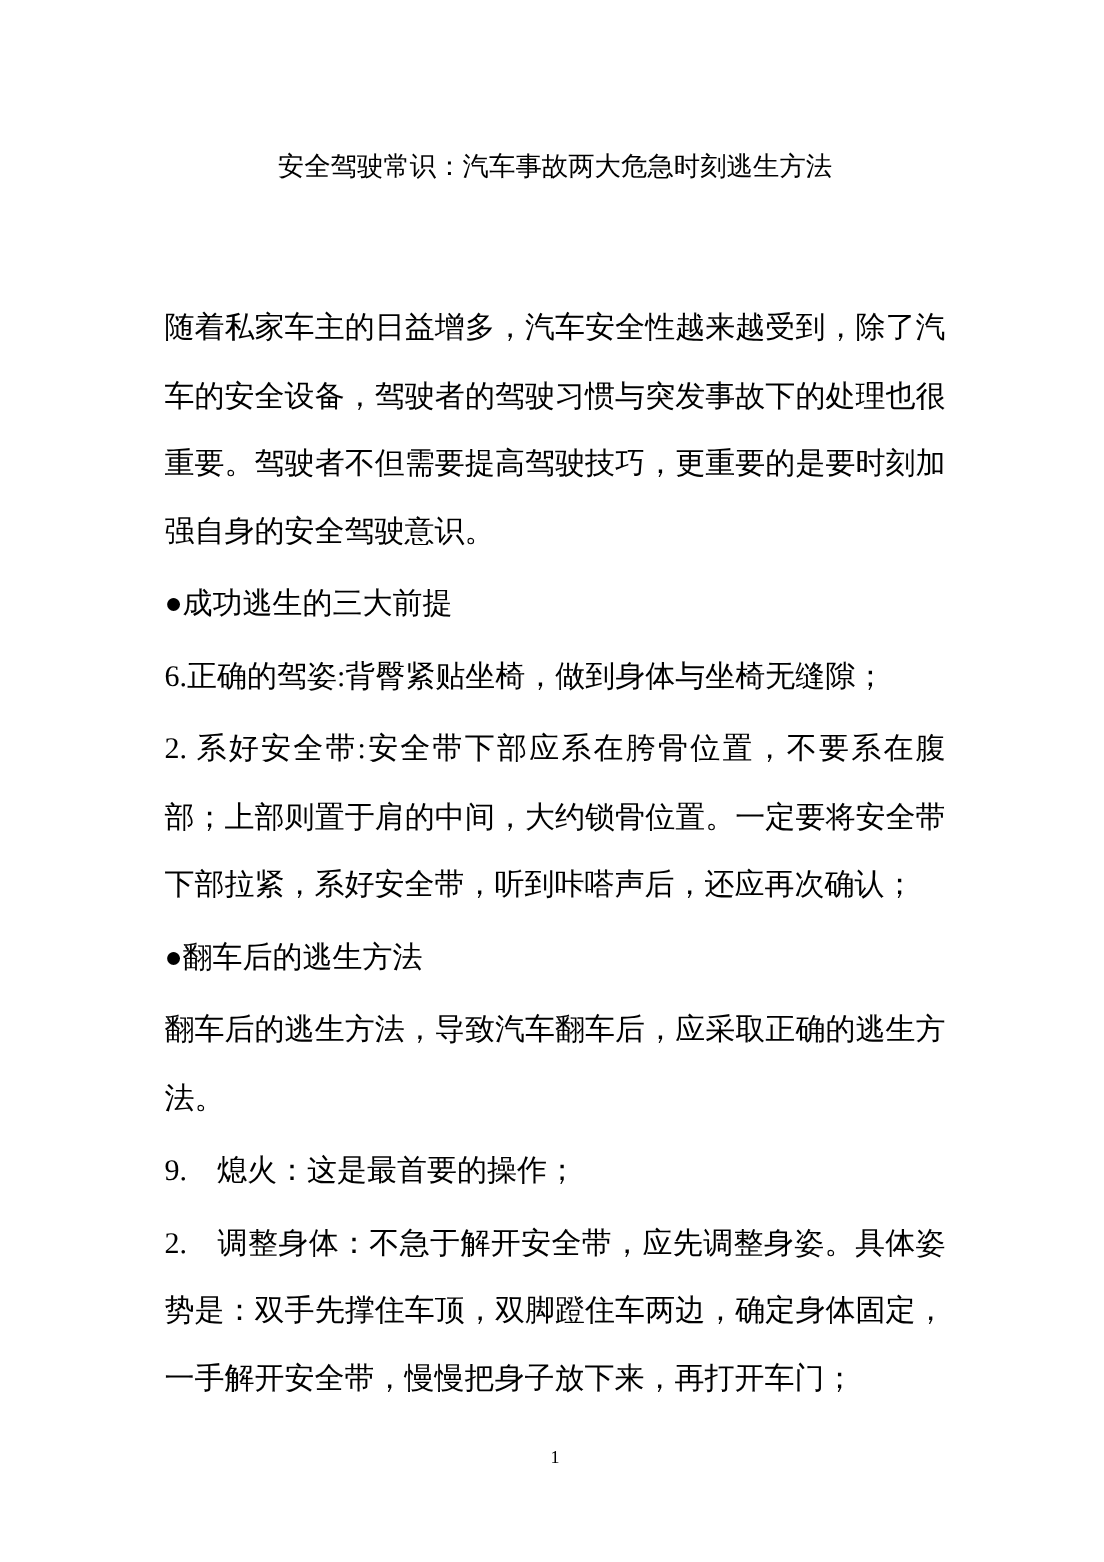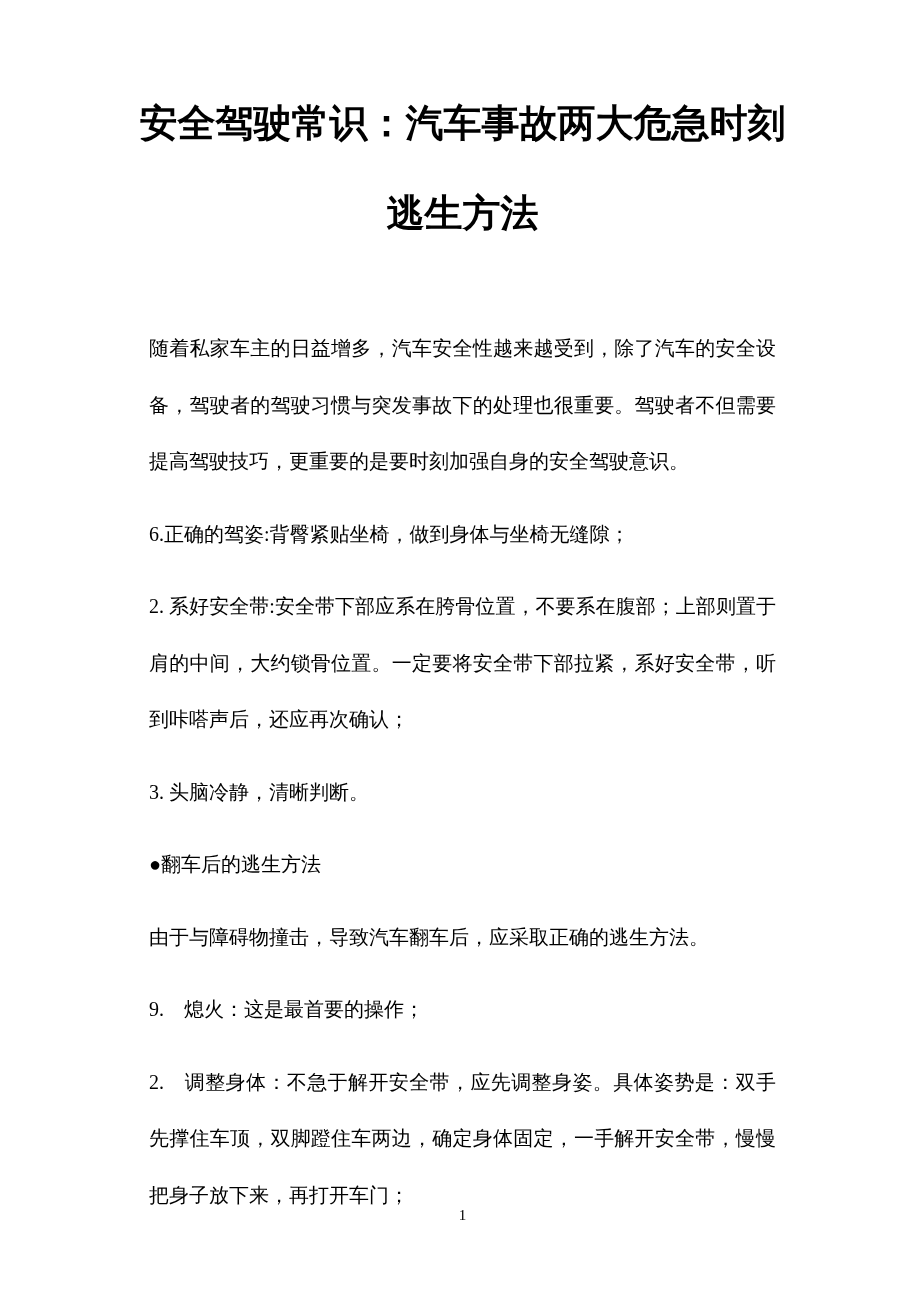--- a/index.html
+++ b/index.html
@@ -12,33 +12,33 @@
     width: 920px;
     height: 1302px;
     background: #ffffff;
     box-sizing: border-box;
     padding: 78px 128px 0 133px;
     font-family: "Liberation Serif", "DejaVu Serif", serif;
     color: #000000;
     overflow: hidden;
   }
   .doc-title {
-    margin: 0;
-    font-size: 38px;
+    margin: 16px;
+    font-size: 22px;
     line-height: 90px;
-    font-weight: bold;
+    font-weight: normal;
     text-align: center;
     letter-spacing: 0;
   }
   .doc-body {
     margin-top: 62px;
   }
   .block {
-    margin: 16px;
-    font-size: 20px;
+    margin: 4px;
+    font-size: 25px;
     line-height: 56.5px;
     text-align: justify;
     word-break: break-all;
   }
   .page-footer {
     position: absolute;
     top: 1204px;
     left: 133px;
     width: 659px;
     text-align: center;
@@ -50,30 +50,30 @@
 </head>
 <body>
 
 <div class="page">
 
   <h1 class="doc-title">安全驾驶常识：汽车事故两大危急时刻逃生方法</h1>
 
   <div class="doc-body">
     <p class="block">随着私家车主的日益增多，汽车安全性越来越受到，除了汽车的安全设备，驾驶者的驾驶习惯与突发事故下的处理也很重要。驾驶者不但需要提高驾驶技巧，更重要的是要时刻加强自身的安全驾驶意识。</p>
 
+    <p class="block">●成功逃生的三大前提</p>
 
     <p class="block">6.正确的驾姿:背臀紧贴坐椅，做到身体与坐椅无缝隙；</p>
 
     <p class="block">2. 系好安全带:安全带下部应系在胯骨位置，不要系在腹部；上部则置于肩的中间，大约锁骨位置。一定要将安全带下部拉紧，系好安全带，听到咔嗒声后，还应再次确认；</p>
 
-    <p class="block">3. 头脑冷静，清晰判断。</p>
 
     <p class="block">●翻车后的逃生方法</p>
 
-    <p class="block">由于与障碍物撞击，导致汽车翻车后，应采取正确的逃生方法。</p>
+    <p class="block">翻车后的逃生方法，导致汽车翻车后，应采取正确的逃生方法。</p>
 
     <p class="block">9.　熄火：这是最首要的操作；</p>
 
     <p class="block">2.　调整身体：不急于解开安全带，应先调整身姿。具体姿势是：双手先撑住车顶，双脚蹬住车两边，确定身体固定，一手解开安全带，慢慢把身子放下来，再打开车门；</p>
   </div>
 
   <div class="page-footer">1</div>
 
 </div>
 

